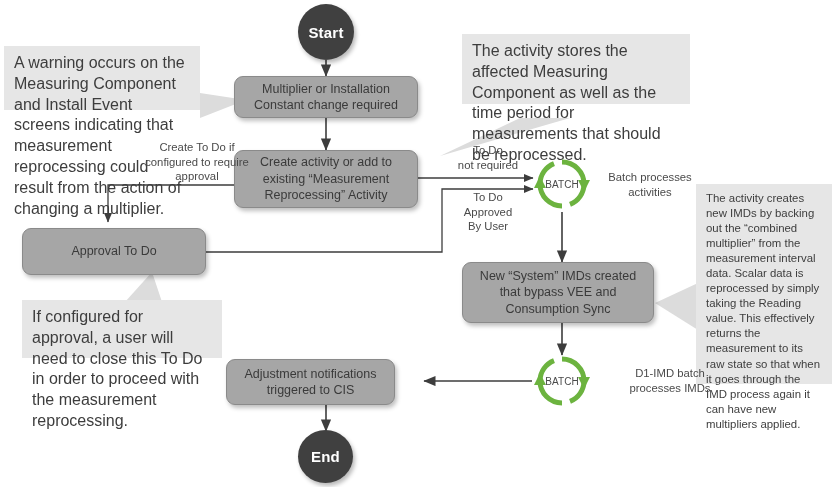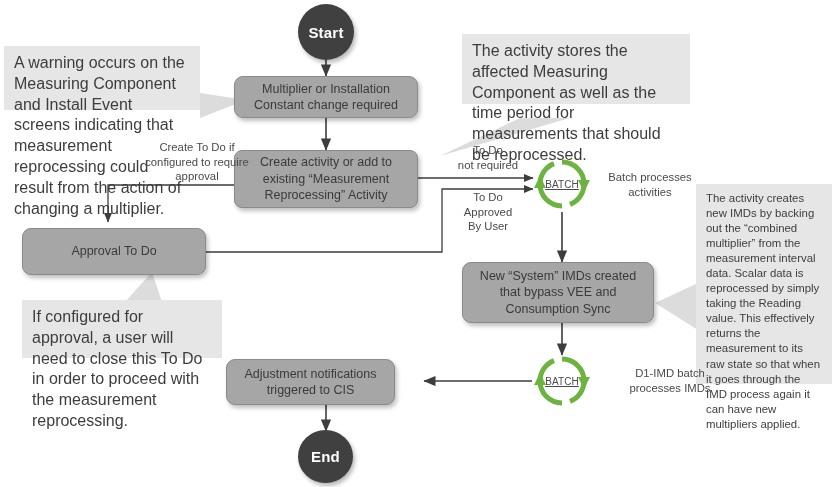--- a/index.html
+++ b/index.html
@@ -94,21 +94,20 @@
     left: 0;
     top: 0;
     width: 56px;
     height: 56px;
     display: flex;
     align-items: center;
     justify-content: center;
     font-size: 10px;
     color: #4a4a4a;
     letter-spacing: 0.1px;
-    text-decoration: underline;
   }
 </style>
 </head>
 <body>
 
 <div id="canvas">
 
   <svg class="layer callout-tails" viewBox="0 0 834 487">
 
     <polygon points="200,93 246,100 200,118" fill="#dcdcdc"></polygon>
@@ -151,21 +150,21 @@
   </div>
 
   <div class="terminator" style="left:298px; top:430px; width:55px; height:53px;">
     <span>End</span>
   </div>
 
   <div class="procbox" style="left:234px; top:76px; width:184px; height:42px;">
     <span>Multiplier or Installation Constant change required</span>
   </div>
 
-  <div class="procbox" style="left:234px; top:150px; width:184px; height:58px;border-radius:8px;">
+  <div class="procbox" style="left:234px; top:150px; width:184px; height:58px;">
     <span>Create activity or add to existing “Measurement Reprocessing” Activity</span>
   </div>
 
   <div class="procbox" style="left:22px; top:228px; width:184px; height:47px;">
     <span>Approval To Do</span>
   </div>
 
   <div class="procbox" style="left:462px; top:262px; width:192px; height:61px;">
     <span>New “System” IMDs created that bypass VEE and Consumption Sync</span>
   </div>

